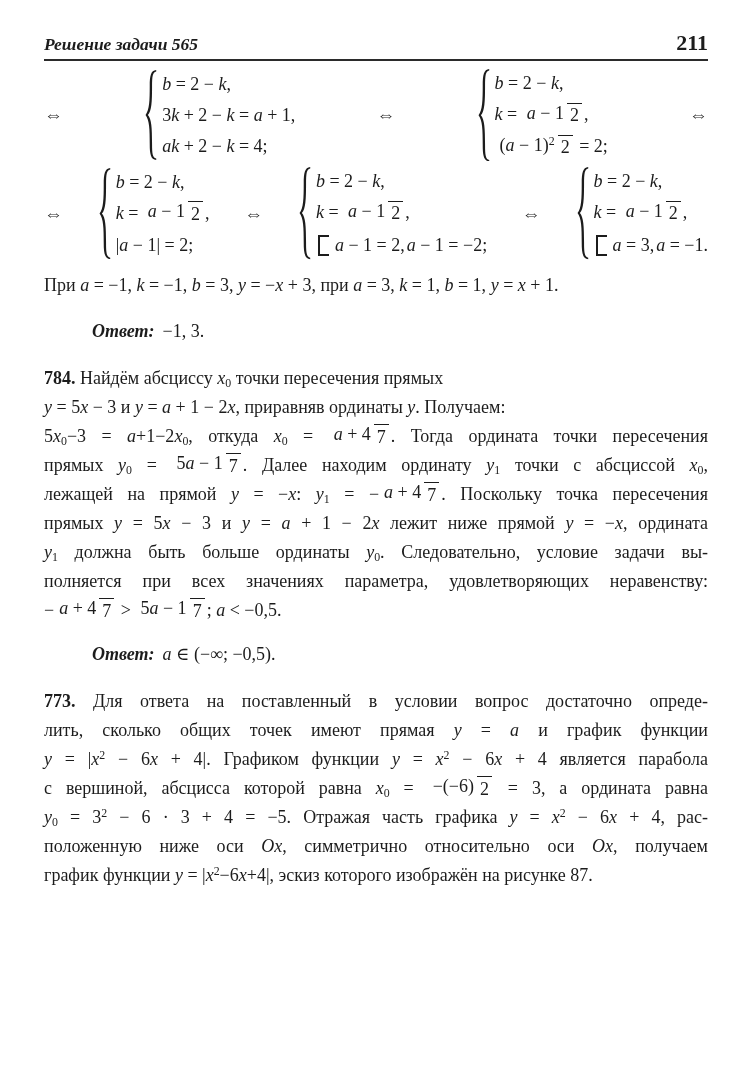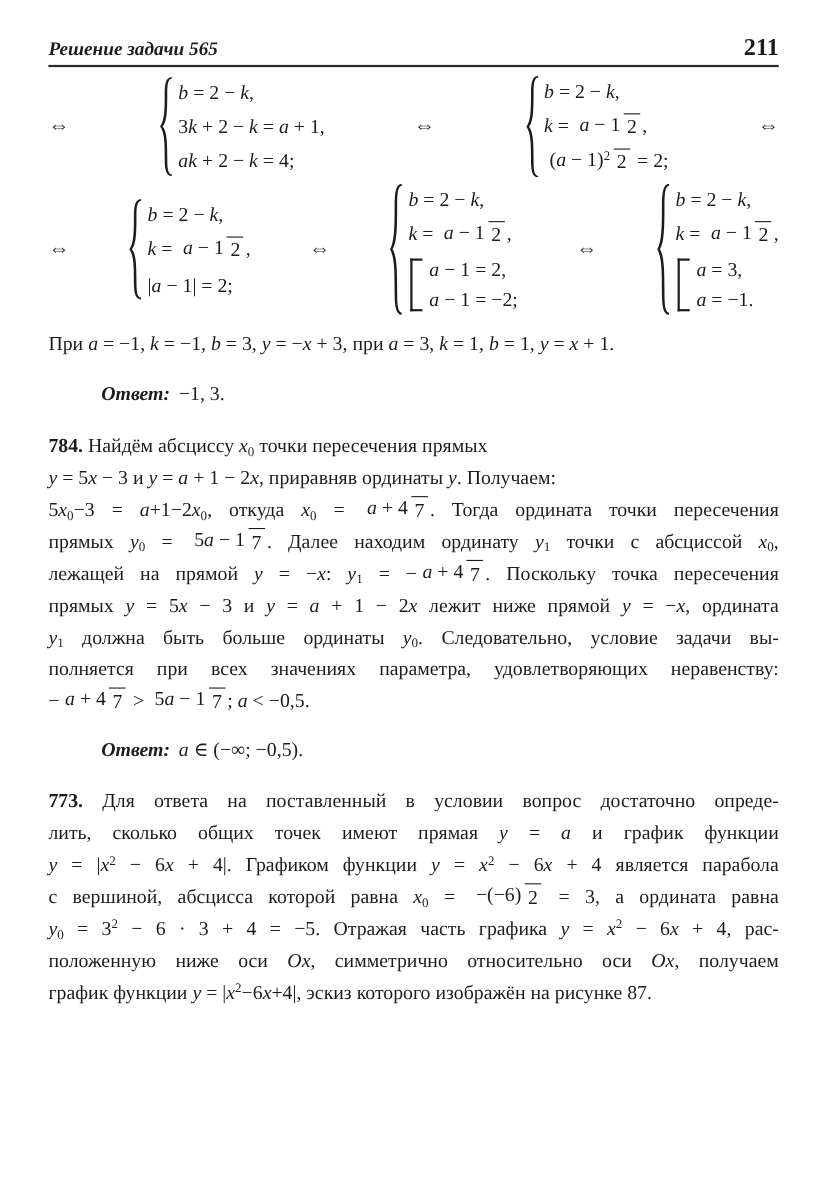--- a/index.html
+++ b/index.html
@@ -20,21 +20,21 @@
   
   .eqrow { display:flex; align-items:center; justify-content:space-between; margin:2px 0 10px; }
   .arrow { font-weight:bold; font-size:19px; flex:0 0 auto; }
   .system { position:relative; padding-left:18px; flex:0 0 auto; }
   .brace { position:absolute; left:0; top:-2px; width:13px; height:calc(100% + 4px); }
   .sys-lines { display:flex; flex-direction:column; gap:7px; }
   .sline { line-height:24px; white-space:nowrap; }
   .cases { display:flex; align-items:center; }
   .cbr { align-self:stretch; width:9px; margin:2px 6px 2px 2px;
          border-left:2.4px solid #1c1c1c; border-top:2.4px solid #1c1c1c; border-bottom:2.4px solid #1c1c1c; }
-  .cases-lines { display:flex; flex-direction:column; gap:2px; }
+  .cases-lines { display:flex; flex-direction:row; gap:2px; }
   .cases-lines .sline { line-height:25px; }
 
   
   .frac { display:inline-flex; flex-direction:row; vertical-align:middle;
           text-align:center; margin:0 2px; transform:translateY(-2px); }
   .fn { display:block; line-height:1.12; padding:0 3px 1.5px; }
   .fd { display:block; line-height:1.12; padding:1.5px 3px 0; border-top:1.7px solid #1c1c1c; }
 
   sub { font-size:66%; line-height:0; vertical-align:-0.28em; }
   sup { font-size:66%; line-height:0; vertical-align:0.5em; }

